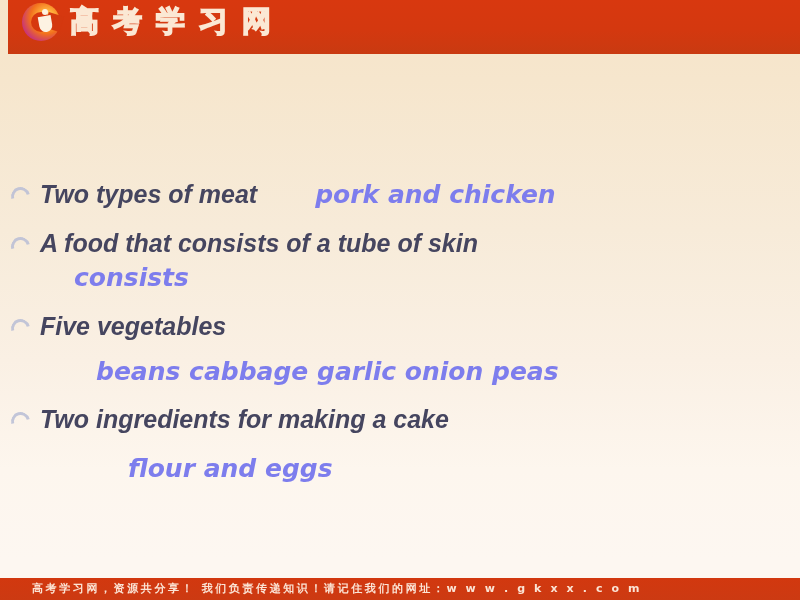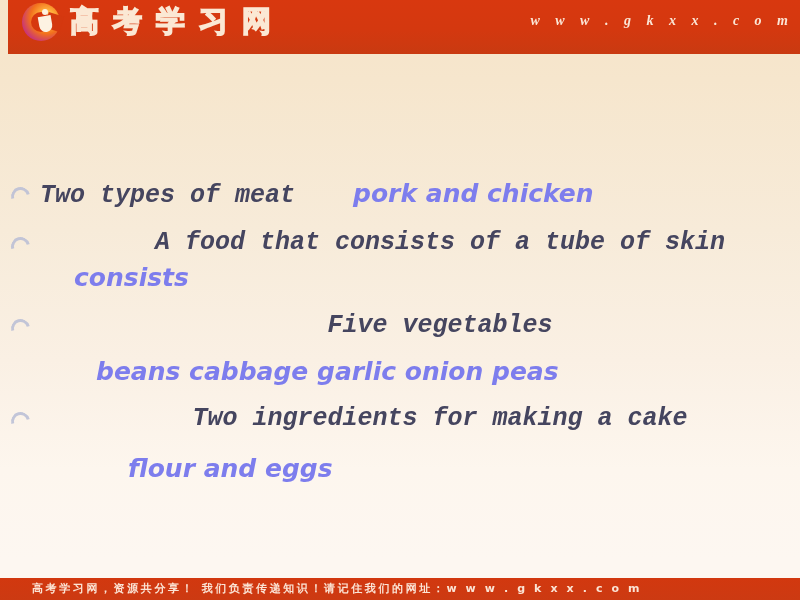--- a/index.html
+++ b/index.html
@@ -169,28 +169,27 @@
     height: 13px;
     border-radius: 50%;
     border: 3px solid #b9bed6;
     border-right-color: transparent;
     border-bottom-color: transparent;
     transform: rotate(30deg);
     opacity: 0.85;
   }
 
   .line {
-    font-family: Liberation Mono, monospace;
+    font-family: Liberation Sans, sans-serif;
     font-size: 25px;
     font-weight: bold;
     font-style: italic;
     color: #45455f;
     line-height: 36px;
     white-space: pre;
-    text-align: center;
   }
   .line.tight { line-height: 34px; }
 
   .answer {
     font-family: "DejaVu Sans", sans-serif;
     font-size: 25px;
     font-weight: bold;
     font-style: italic;
     color: #7d7ded;
     line-height: 36px;
@@ -252,21 +251,20 @@
     <div class="header-logo">
       <div class="logo-ring"></div>
       <div class="logo-gap"></div>
       <div class="logo-notch"></div>
       <div class="logo-person">
         <div class="head"></div>
         <div class="body"></div>
       </div>
     </div>
     <div class="header-title">高考学习网</div>
-    <div class="header-url">w w w . g k x x . c o m</div>
   </div>
 
 
   <div class="content">
 
     <div class="bullet-row" style="position:absolute; left:0; top:0; width:800px;">
       <span class="bullet-mark"></span>
       <div class="inline-flow">
         <span class="line">Two types of meat</span>
         <span class="gap-a"></span>

